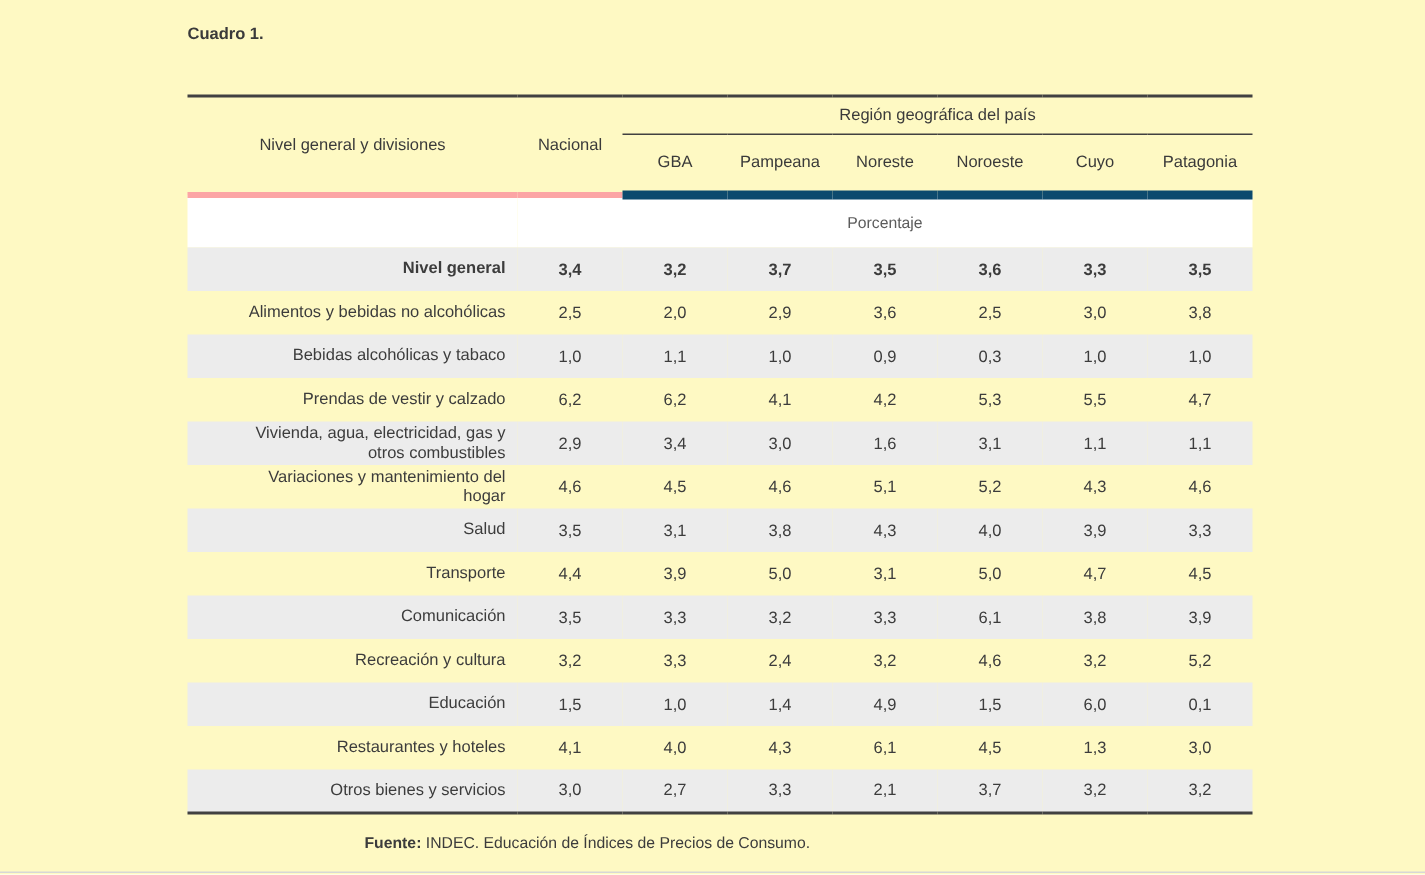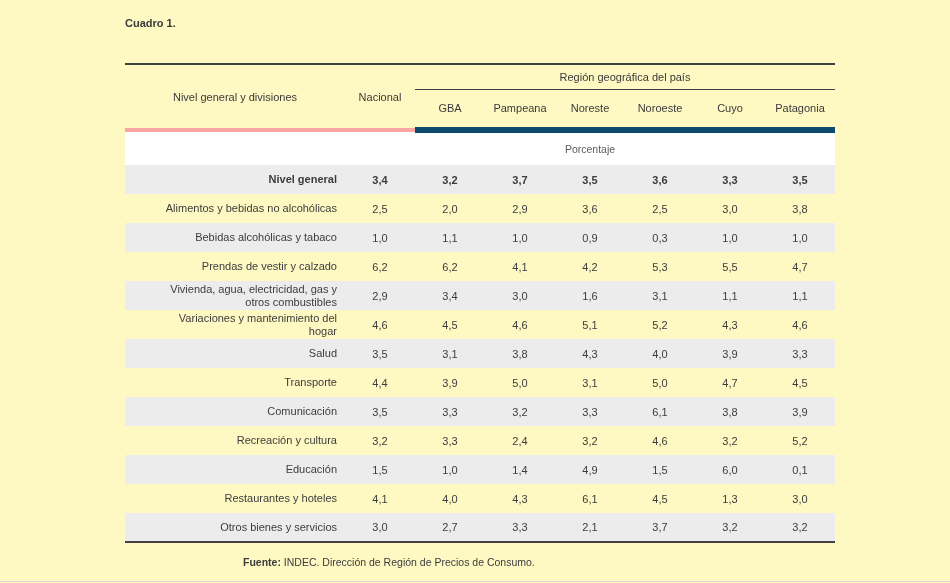--- a/index.html
+++ b/index.html
@@ -269,18 +269,18 @@
           <td class="num">3,3</td>
           <td class="num">2,1</td>
           <td class="num">3,7</td>
           <td class="num">3,2</td>
           <td class="num">3,2</td>
         </tr>
       </tbody>
   </table>
 
   <div class="source-note">
-    <span class="src-label">Fuente:</span><span> INDEC. Dirección de Región de Precios de Consumo.</span>
+    <span class="src-label">Fuente:</span><span> INDEC. Educación de Índices de Precios de Consumo.</span>
   </div>
 
   <div class="bottom-edge"></div>
 
 </div>
 
 </body></html>

